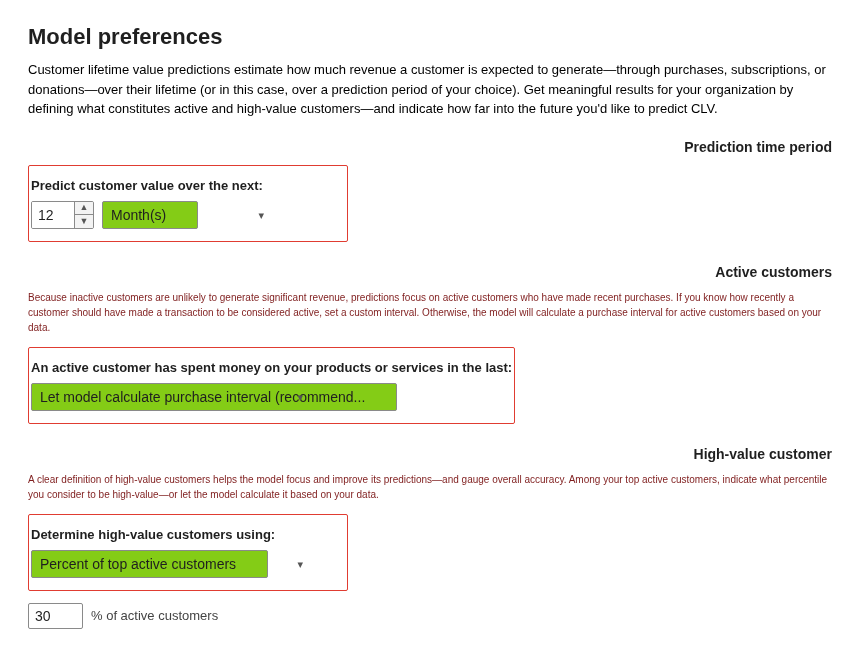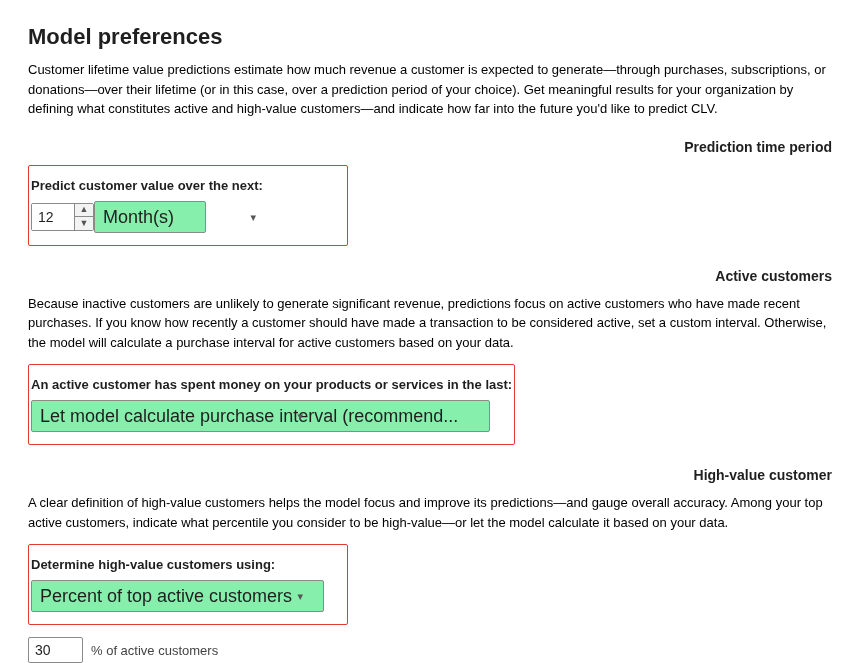--- a/index.html
+++ b/index.html
@@ -30,22 +30,22 @@
       margin-bottom: 20px;
     }
     .section-title {
       font-size: 14px;
       font-weight: 600;
       margin-bottom: 10px;
       color: #1f1f1f;
       text-align: right;
     }
     .section-desc {
-      font-size: 13px;
-      color: #000000;
+      font-size: 10px;
+      color: #7f1d1d;
       line-height: 1.5;
       margin-bottom: 12px;
     }
     .section {
       margin-bottom: 22px;
     }
     .bordered-box {
       border: 1.5px solid #e03c31;
       border-radius: 2px;
       padding: 12px 2px;
@@ -54,21 +54,21 @@
     }
     .box-label {
       font-size: 13px;
       font-weight: 600;
       margin-bottom: 8px;
       color: #1f1f1f;
     }
     .input-row {
       display: flex;
       align-items: center;
-      gap: 0;
+      gap: 8px;
     }
     .number-input-wrap {
       display: flex;
       flex-direction: column;
       border: 1px solid #8a8a8a;
       border-radius: 2px;
       overflow: hidden;
       width: 60px;
     }
     .number-input-wrap input[type="text"] {
@@ -103,23 +103,23 @@
     .select-wrap {
       position: relative;
       display: inline-block;
     }
     .select-wrap select {
       appearance: none;
       -webkit-appearance: none;
       border: 1px solid #8a8a8a;
       border-radius: 2px;
       padding: 5px 30px 5px 8px;
-      font-size: 18px;
-      color: #1f1f1f;
-      background: #86efac;
+      font-size: 14px;
+      color: #1f1f1f;
+      background: #84cc16;
       cursor: pointer;
       outline: none;
     }
     .select-arrow {
       position: absolute;
       right: 8px;
       top: 50%;
       transform: translateY(-50%);
       pointer-events: none;
       font-size: 11px;

